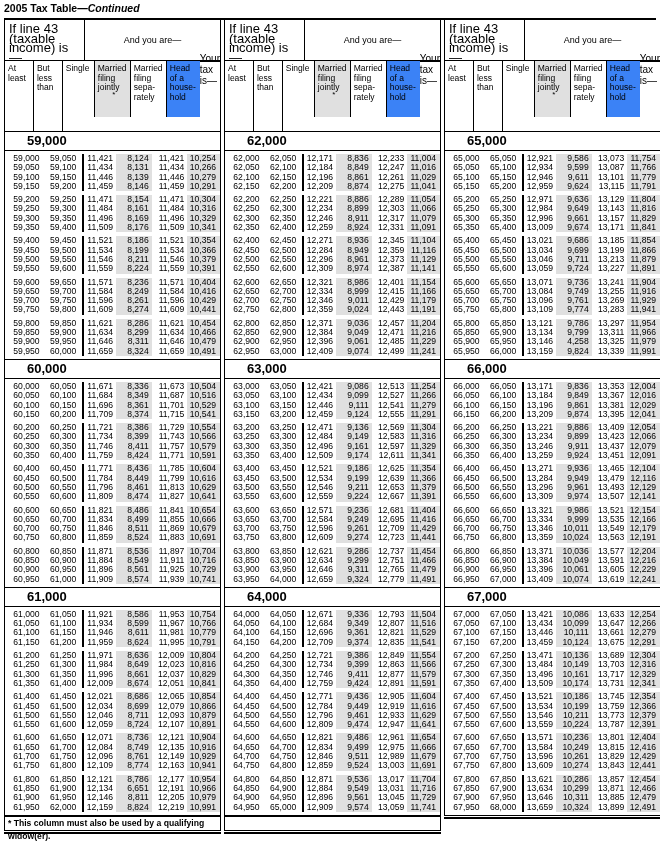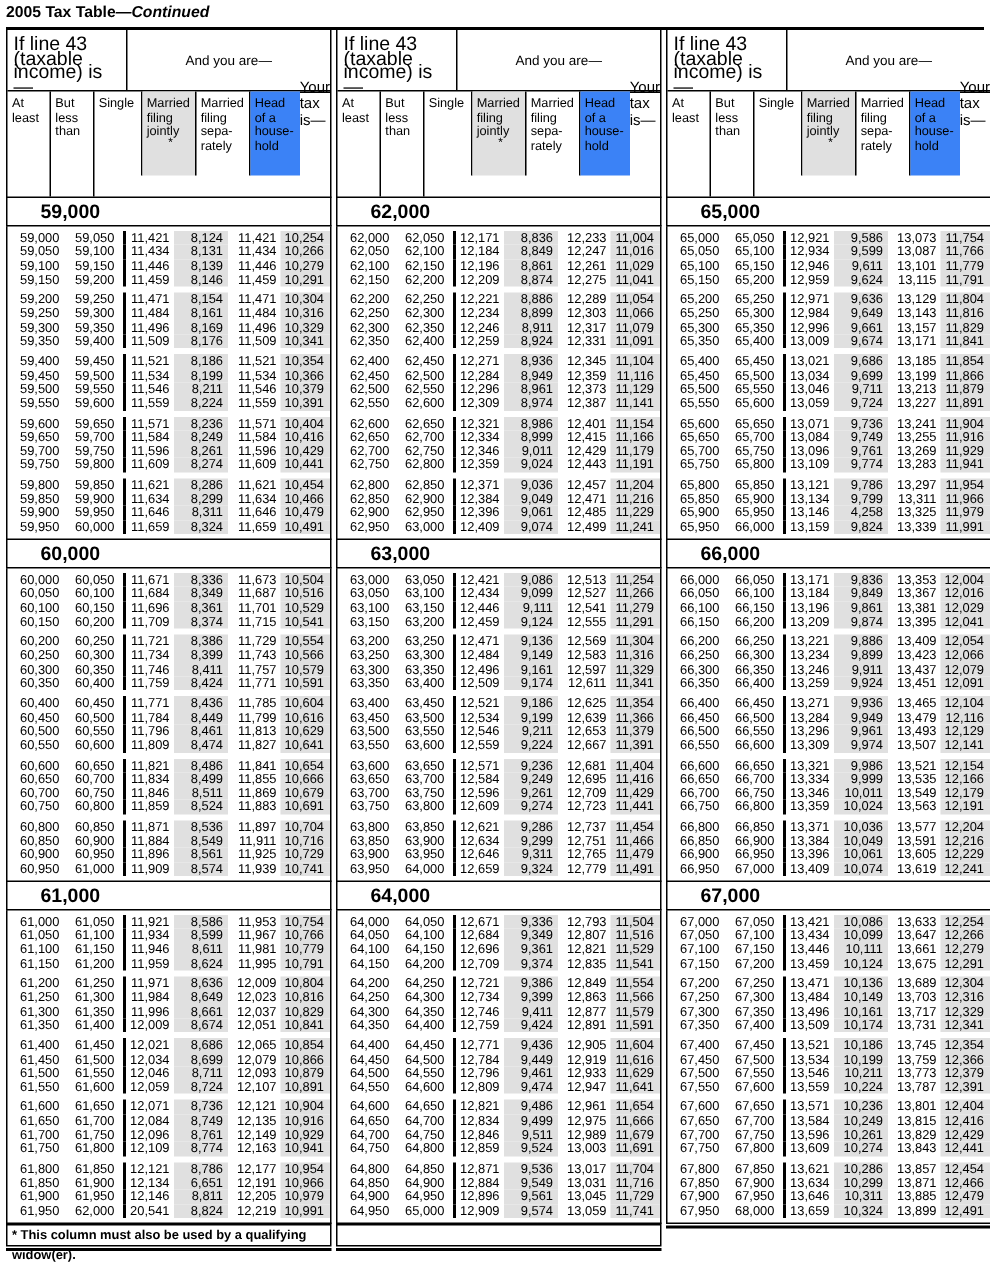--- a/index.html
+++ b/index.html
@@ -660,21 +660,21 @@
                 <div class="c atl">61,900</div>
                 <div class="c btl">61,950</div>
                 <div class="c sg">12,146</div>
                 <div class="c mj">8,811</div>
                 <div class="c ms">12,205</div>
                 <div class="c hh">10,979</div>
               </div>
               <div class="row">
                 <div class="c atl">61,950</div>
                 <div class="c btl">62,000</div>
-                <div class="c sg">20,541</div>
+                <div class="c sg">12,159</div>
                 <div class="c mj">8,824</div>
                 <div class="c ms">12,219</div>
                 <div class="c hh">10,991</div>
               </div>
             </div>
             <div class="gridpad"></div>
           </div>
           <div class="foot">* This column must also be used by a qualifying widow(er).</div>
           <div class="bottomrule"></div>
         </div>

